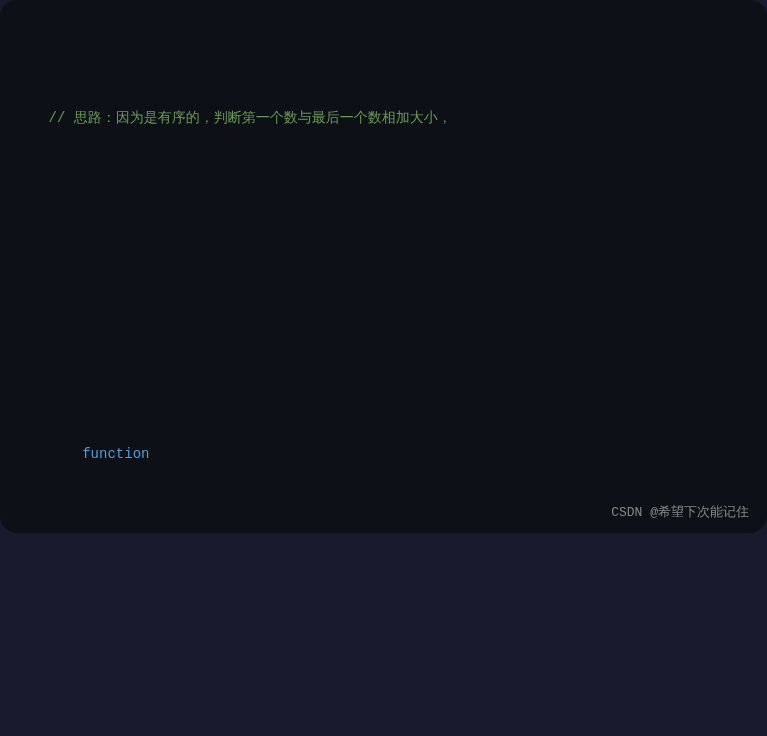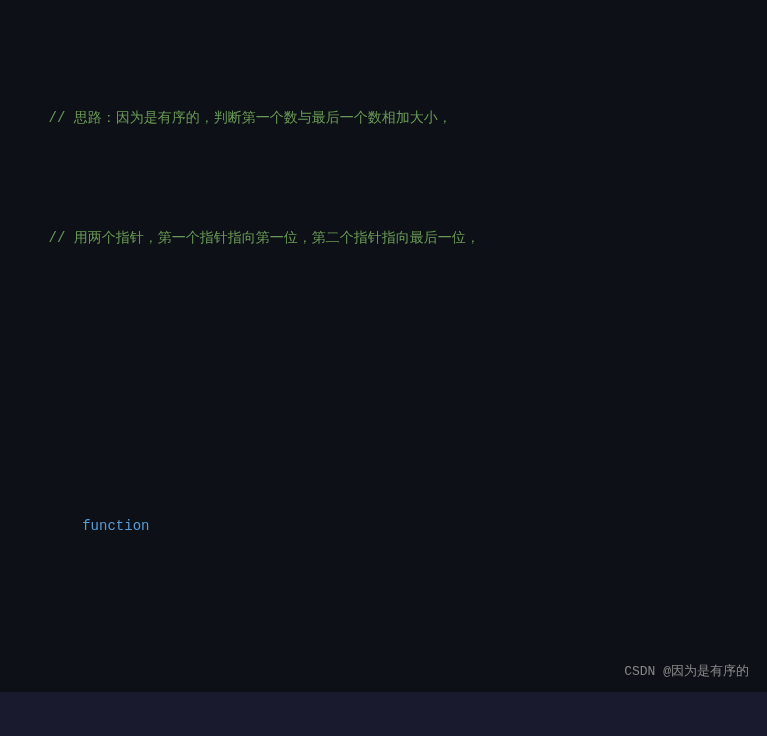--- a/index.html
+++ b/index.html
@@ -6,23 +6,24 @@
     body {
       background: #1a1a2e;
       width: 767px;
       height: 736px;
       overflow: hidden;
       font-family: 'Courier New', Courier, monospace;
     }
     .editor {
       background: #0d1117;
       width: 767px;
-      height: 692px;
+      height: 533px;
       position: relative;
       overflow: hidden;
+      border-radius: 17px;
     }
     .code-area {
       padding: 10px 0 10px 0;
       font-size: 14px;
       line-height: 24px;
       white-space: pre;
     }
     .line {
       display: flex;
       align-items: center;
@@ -49,23 +50,20 @@
 
 <div class="editor">
   <div class="code-area">
 
     
     <div class="line">
       <span class="line-content c-comment">&nbsp;&nbsp;&nbsp;&nbsp;// 思路：因为是有序的，判断第一个数与最后一个数相加大小，</span>
     </div>
 
     
-    <div class="line">
-      <span class="line-content c-comment">&nbsp;&nbsp;&nbsp;&nbsp;// 用两个指针，第一个指针指向第一位，第二个指针指向最后一位，</span>
-    </div>
 
     
 
     
 
     
 
     
     <div class="line">
       <span class="line-content">
@@ -145,14 +143,14 @@
     
 
     
     
 
     
     
 
   </div>
 
-  <div class="watermark">CSDN @因为是有序的</div>
+  <div class="watermark">CSDN @希望下次能记住</div>
 </div>
 
 </body></html>

